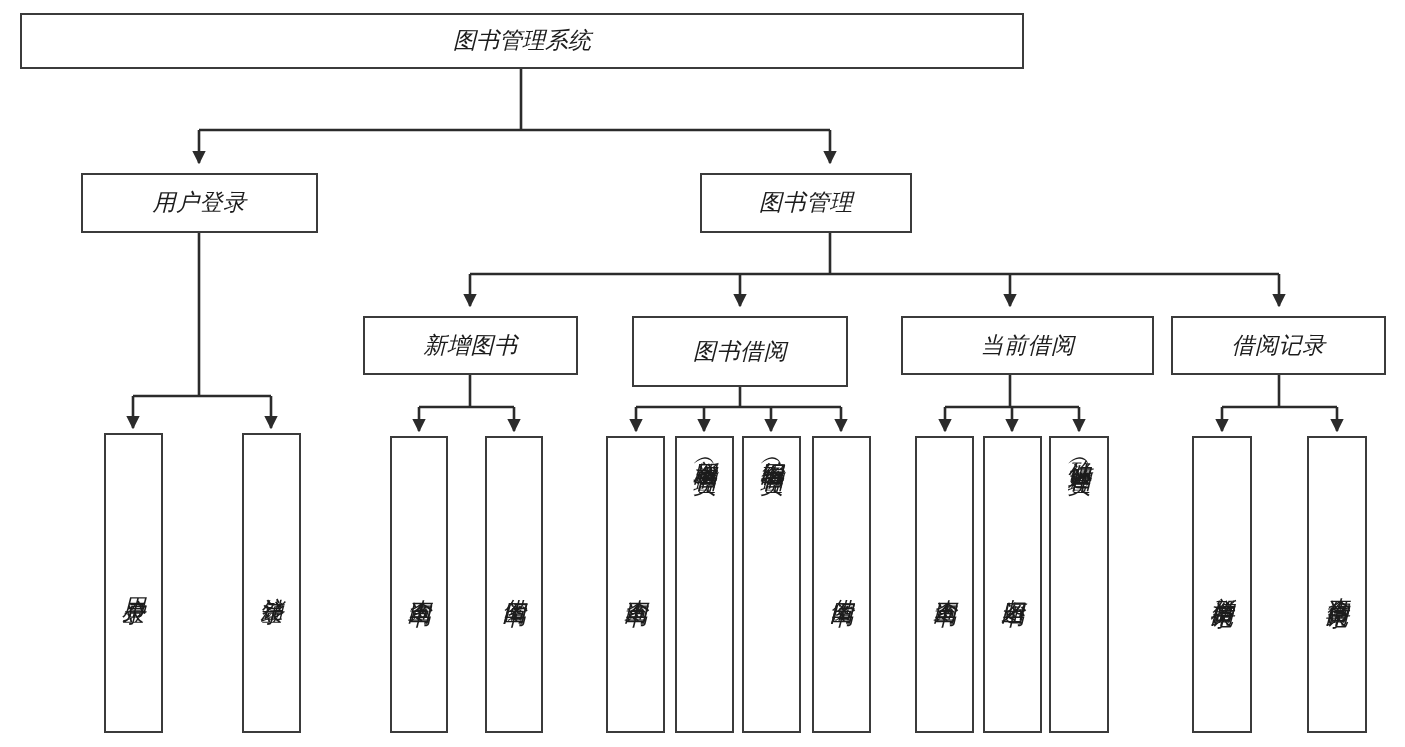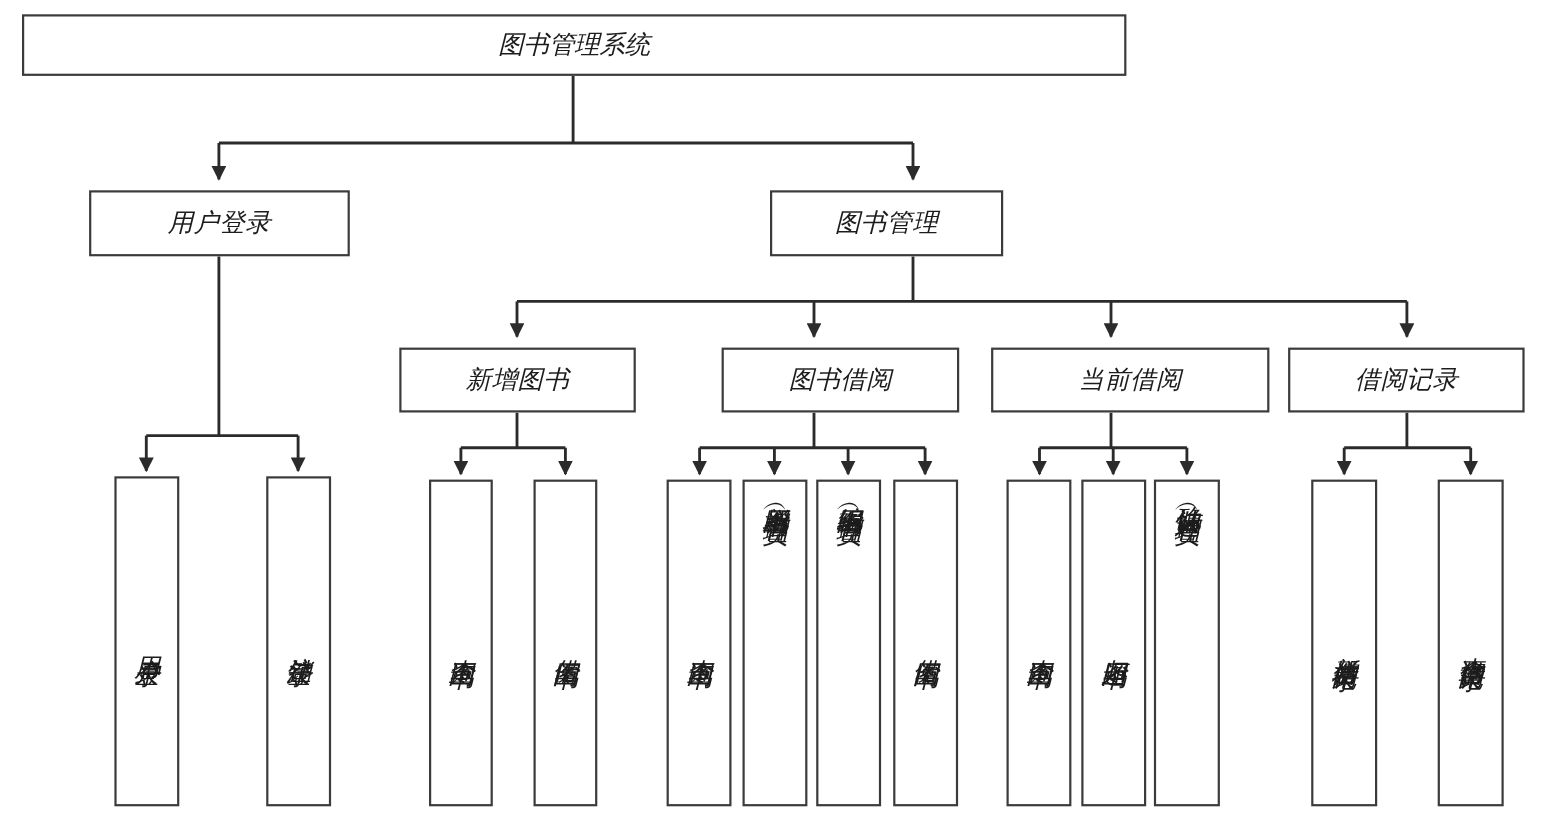--- a/index.html
+++ b/index.html
@@ -136,21 +136,21 @@
   <div class="node horiz" style="left:81px; top:173px; width:237px; height:60px;">
     <span class="label">用户登录</span>
   </div>
   <div class="node horiz" style="left:700px; top:173px; width:212px; height:60px;">
     <span class="label">图书管理</span>
   </div>
 
   <div class="node horiz" style="left:363px; top:316px; width:215px; height:59px;">
     <span class="label">新增图书</span>
   </div>
-  <div class="node horiz" style="left:632px; top:316px; width:216px; height:59px;margin-left:24px;">
+  <div class="node horiz" style="left:632px; top:316px; width:216px; height:71px;">
     <span class="label">图书借阅</span>
   </div>
   <div class="node horiz" style="left:901px; top:316px; width:253px; height:59px;">
     <span class="label">当前借阅</span>
   </div>
   <div class="node horiz" style="left:1171px; top:316px; width:215px; height:59px;">
     <span class="label">借阅记录</span>
   </div>
 
   <div class="node vert centered" style="left:104px; top:433px; width:59px; height:300px;">

